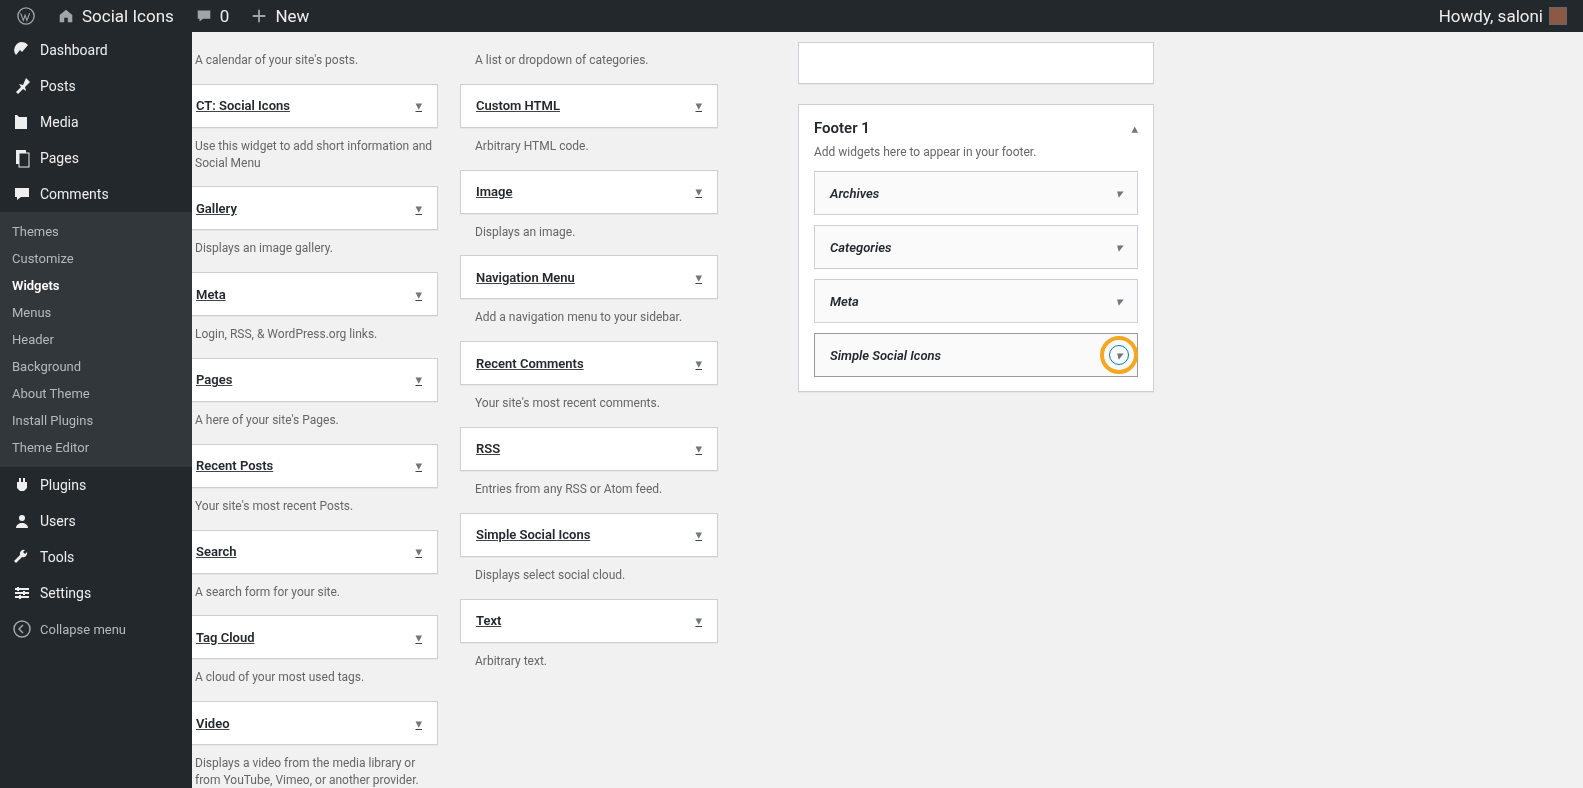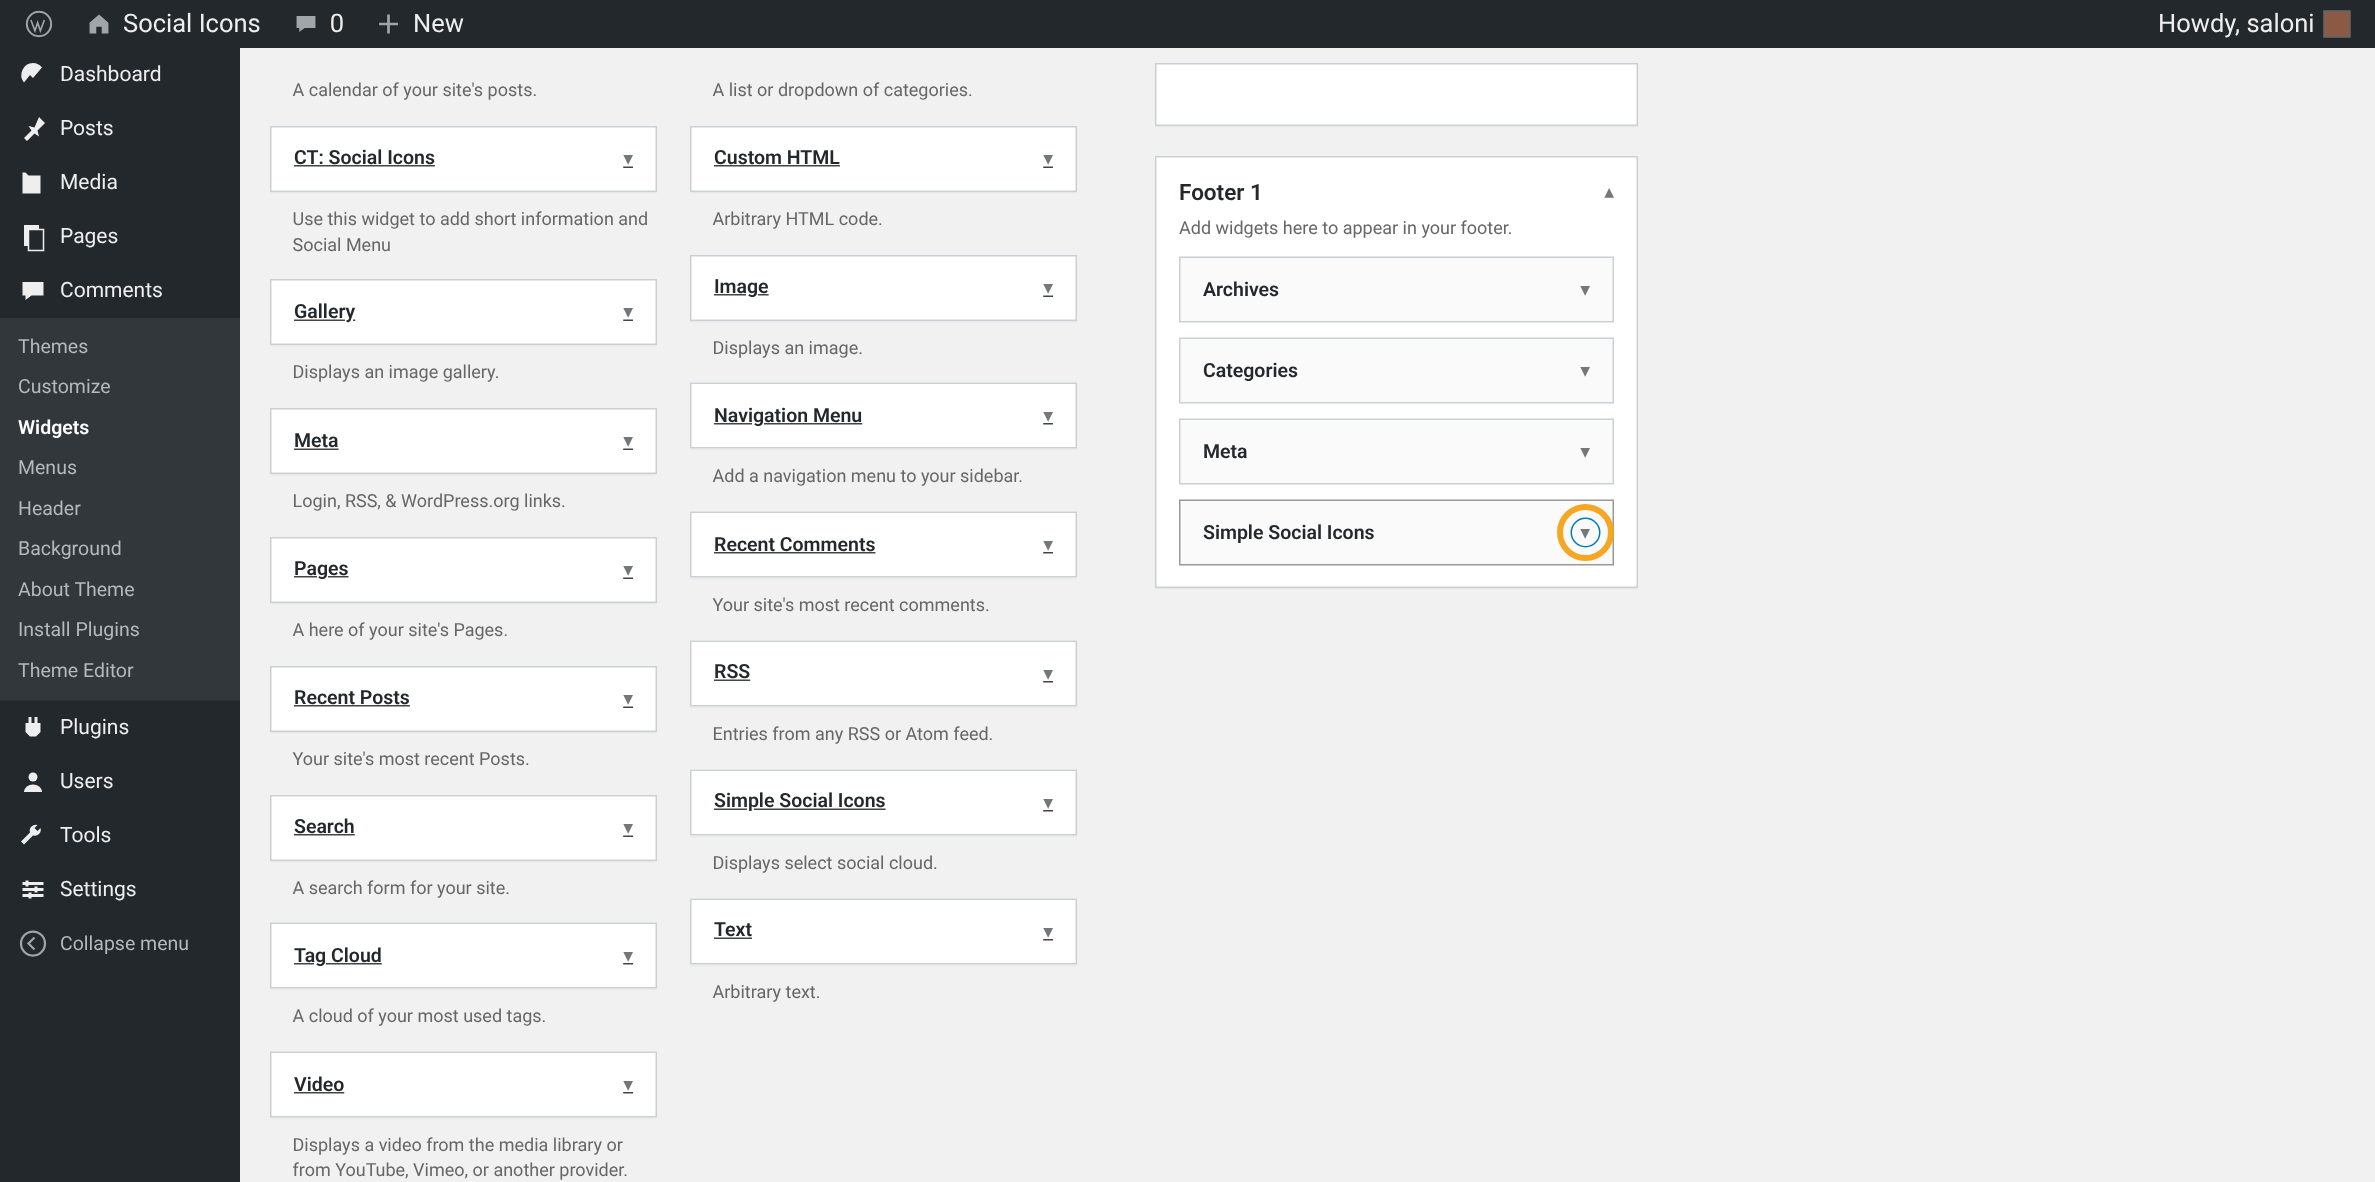--- a/index.html
+++ b/index.html
@@ -7,21 +7,21 @@
 
 
 #adminbar { position: fixed; top: 0; left: 0; right: 0; height: 32px; background: #23282d; color: #ccc; display: flex; align-items: center; padding: 0 8px; z-index: 100; font-size: 17px; }
 #adminbar .ab-left { display: flex; align-items: center; gap: 4px; }
 #adminbar .ab-right { margin-left: auto; display: flex; align-items: flex-start; gap: 8px; }
 #adminbar .ab-item { display: flex; align-items: center; gap: 6px; padding: 0 8px; height: 32px; cursor: pointer; color: #eee; }
 #adminbar .ab-icon { width: 20px; height: 20px; display: inline-flex; align-items: center; justify-content: center; fill: #a0a5aa; }
 #adminbar .avatar { width: 18px; height: 18px; background: #8a5a44; border: 1px solid #666; }
 
 
-#adminmenu { position: fixed; top: 32px; left: 0; bottom: 0; width: 160px; background: #23282d; color: #eee; z-index: 50; }
+#adminmenu { position: fixed; top: 32px; left: 0; bottom: 0; width: 192px; background: #23282d; color: #eee; z-index: 50; }
 #adminmenu .menu-item { display: flex; align-items: center; gap: 8px; padding: 8px 12px; cursor: pointer; color: #eee; font-size: 14px; position: relative; }
 #adminmenu .menu-item.current { background: #0073aa; color: #fff; }
 #adminmenu .menu-item.current::after { content: ""; position: absolute; right: -8px; top: 50%; transform: translateY(-50%); border: 8px solid transparent; border-right-color: #f1f1f1; }
 #adminmenu .menu-icon { width: 20px; height: 20px; display: inline-flex; align-items: center; justify-content: center; fill: #a0a5aa; }
 #adminmenu .menu-item.current .menu-icon { fill: #fff; }
 #adminmenu .submenu { background: #32373c; padding: 6px 0; }
 #adminmenu .submenu-item { padding: 6px 12px; cursor: pointer; color: #b4b9be; font-size: 13px; }
 #adminmenu .submenu-item.current { color: #fff; font-weight: 600; }
 #adminmenu .collapse { display: flex; align-items: center; gap: 8px; padding: 8px 12px; cursor: pointer; color: #b4b9be; font-size: 13px; }
 #adminmenu .collapse .menu-icon { fill: #a0a5aa; }
@@ -30,27 +30,27 @@
 #wpbody { margin-left: 160px; padding-top: 32px; }
 .widgets-wrap { display: flex; padding: 10px 20px 40px; gap: 20px; align-items: flex-start; }
 .available-widgets { display: flex; gap: 22px; }
 .widget-col { width: 258px; display: flex; flex-direction: column; }
 .widget-desc { color: #666; font-size: 12px; margin: 10px 0 15px 15px; line-height: 1.4; }
 
 .widget-box { border: 1px solid #ccd0d4; background: #fff; height: 44px; display: flex; align-items: center; justify-content: space-between; padding: 0 15px; cursor: move; box-shadow: 0 1px 1px rgba(0,0,0,0.04); text-decoration: underline; }
 .widget-box .title { font-size: 13px; font-weight: 600; color: #23282d; }
 .widget-box .chev { color: #72777c; }
 
-.sidebar-area { width: 322px; margin-left: 32px; }
+.sidebar-area { width: 356px; margin-left: 60px; }
 .area-card { border: 1px solid #ccd0d4; background: #fff; box-shadow: 0 1px 1px rgba(0,0,0,0.04); margin-bottom: 20px; padding-bottom: 14px; }
 .area-header { display: flex; align-items: center; justify-content: space-between; padding: 14px 15px 4px; cursor: pointer; }
 .area-header h3 { font-size: 15px; font-weight: 600; color: #23282d; }
 .area-header .chev { color: #72777c; }
 .area-desc { padding: 4px 15px 12px; color: #666; font-size: 12px; }
-.area-widgets { padding: 0 15px; display: flex; flex-direction: column; gap: 10px; }
+.area-widgets { padding: 0 15px; display: flex; flex-direction: column; gap: 10px; font-style: italic; }
 .area-widget { border: 1px solid #ccd0d4; background: #fafafa; height: 44px; display: flex; align-items: center; justify-content: space-between; padding: 0 15px; cursor: pointer; }
 .area-widget .title { font-size: 13px; font-weight: 600; color: #23282d; }
 .area-widget .chev { color: #72777c; }
 .area-widget.highlight { border: 1px solid #999; }
 .area-widget.highlight .chevwrap { position: relative; }
 .area-widget.highlight .chevwrap::before { content: ""; position: absolute; top: 50%; left: 50%; transform: translate(-50%, -50%); width: 18px; height: 18px; border: 1px solid #007cba; border-radius: 50%; }
 .area-widget.highlight .ring { position: absolute; top: 50%; left: 50%; transform: translate(-50%, -50%); width: 38px; height: 38px; border: 4px solid #f5a623; border-radius: 50%; pointer-events: none; }
 .empty-area { border: 1px solid #ccd0d4; background: #fff; height: 42px; margin-bottom: 20px; box-shadow: 0 1px 1px rgba(0,0,0,0.04); }
 
 svg { display: block; }

